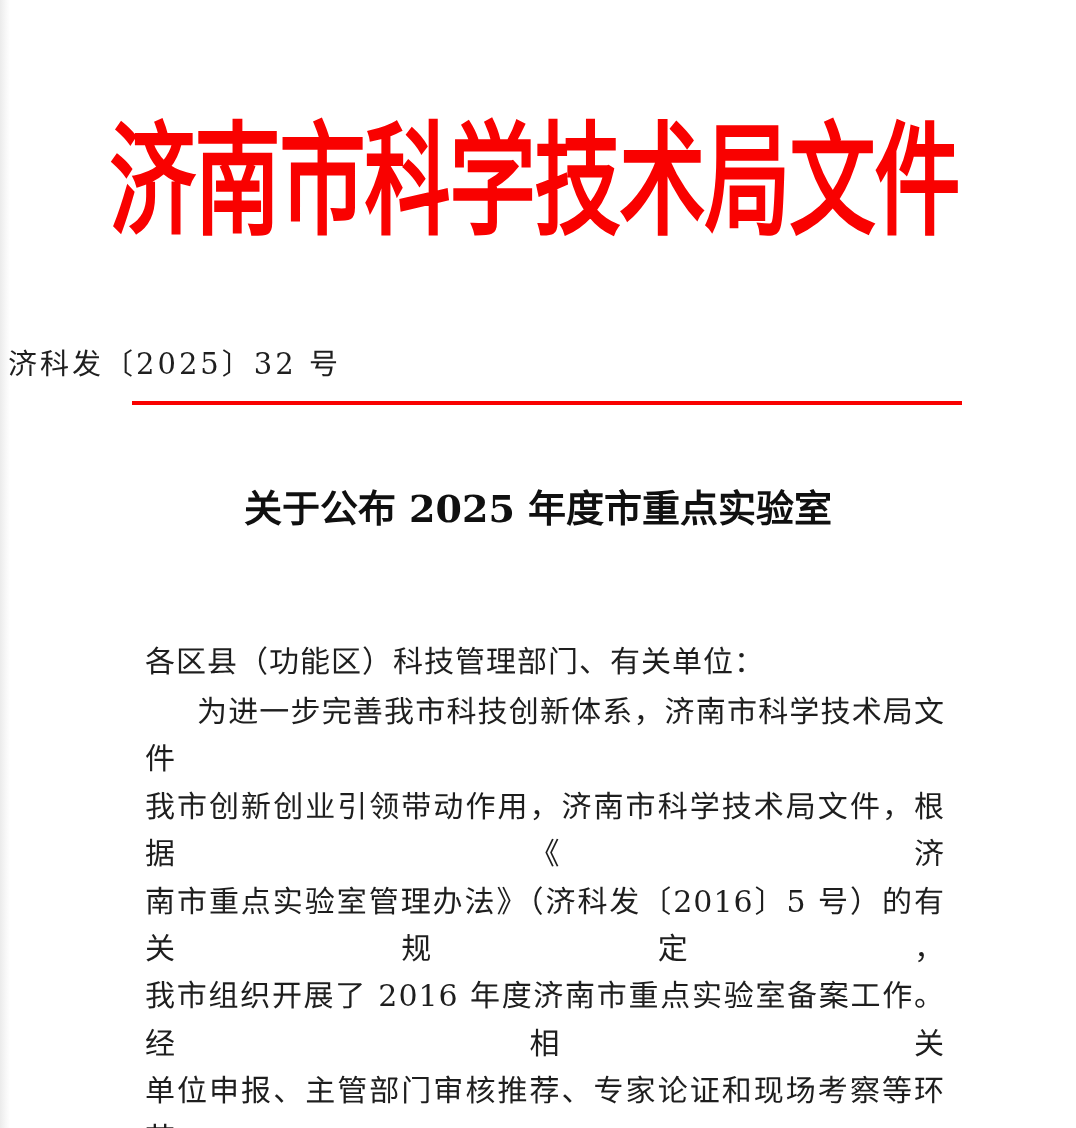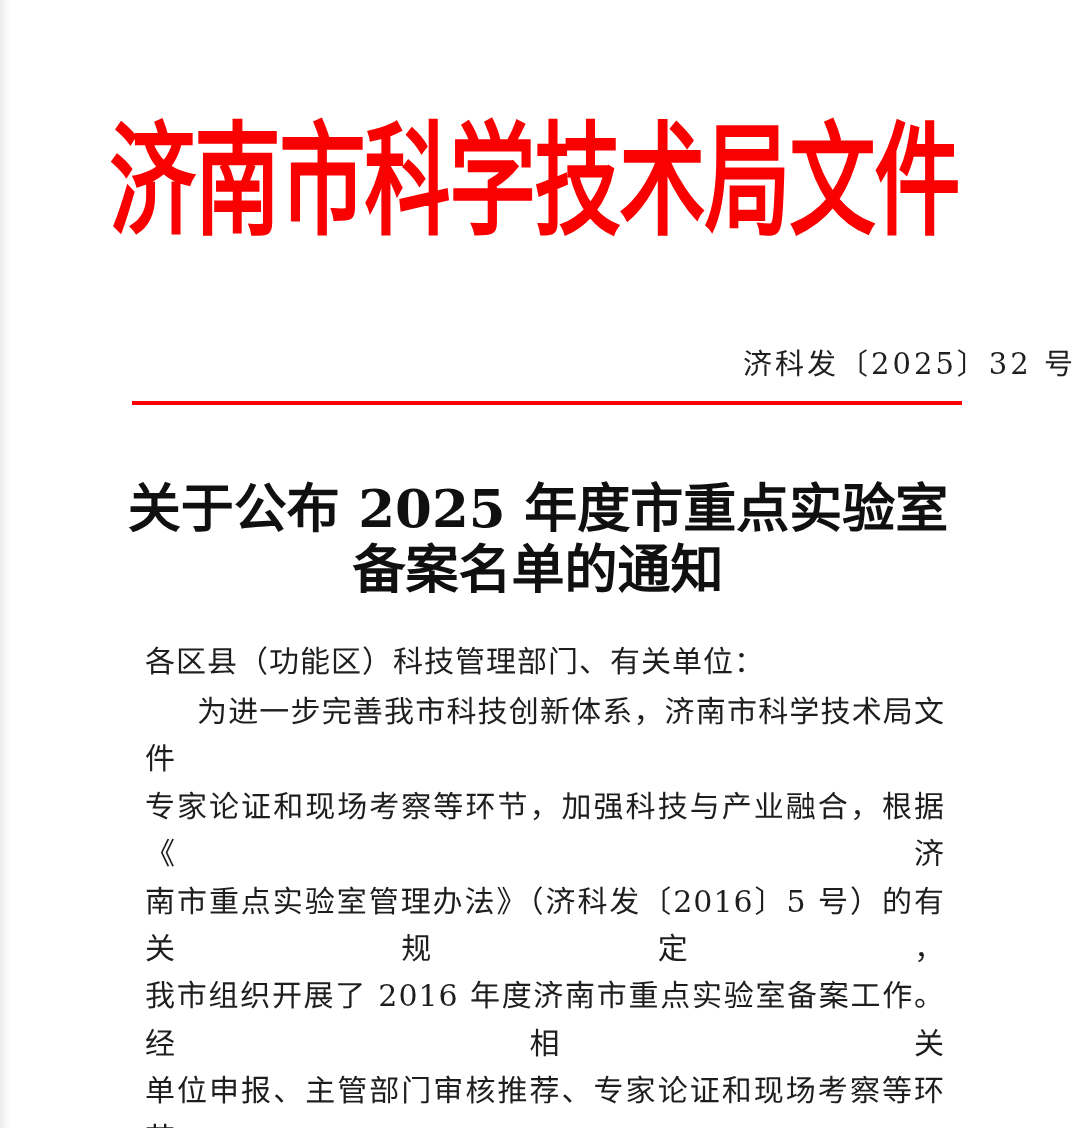--- a/index.html
+++ b/index.html
@@ -33,43 +33,43 @@
     font-size: 86px;
     line-height: 1;
     font-weight: bold;
     color: var(--accent-red, #f90100);
     letter-spacing: -1px;
     transform: scaleY(1.43);
     transform-origin: top center;
   }
   .doc-number {
     position: absolute;
-    left: 17px; right: 0;
+    left: 8px; right: 0;
     top: 349px;
-    text-align: right;
+    text-align: left;
     font-size: 29px;
     line-height: 30px;
     letter-spacing: 3px;
     color: #1f1f1f;
     white-space: nowrap;
   }
   .red-rule {
     position: absolute;
     left: 132px;
     top: 401px;
     width: 830px;
     height: 4px;
     background: var(--accent-red, #f90100);
   }
   .notice-title {
     position: absolute;
     left: 0; right: 0;
     top: 478px;
     text-align: center;
-    font-size: 53px;
+    font-size: 38px;
     line-height: 61px;
     font-weight: bold;
     color: #101010;
     letter-spacing: 0;
   }
   .doc-body {
     position: absolute;
     left: 145px;
     top: 641px;
     width: 800px;
@@ -101,25 +101,24 @@
 <div class="agency-banner">
   <span class="banner-text">济南市科学技术局文件</span>
 </div>
 
 <div class="doc-number">济科发〔2025〕32 号</div>
 
 <div class="red-rule"></div>
 
 <div class="notice-title">
     <div class="title-line">关于公布 2025 年度市重点实验室</div>
-    <div class="title-line">备案名单的通知</div>
   </div>
 
 <div class="doc-body">
   <div class="salutation">各区县（功能区）科技管理部门、有关单位：</div>
   <div class="paragraph">
       <div class="para-line first-line">为进一步完善我市科技创新体系，济南市科学技术局文件</div>
-      <div class="para-line">专家论证和现场考察等环节，加强科技与产业融合，根据《济</div>
+      <div class="para-line">我市创新创业引领带动作用，济南市科学技术局文件，根据《济</div>
       <div class="para-line">南市重点实验室管理办法》（济科发〔2016〕5 号）的有关规定，</div>
       <div class="para-line">我市组织开展了 2016 年度济南市重点实验室备案工作。经相关</div>
       <div class="para-line">单位申报、主管部门审核推荐、专家论证和现场考察等环节，</div>
     </div>
 </div>
 
 </body></html>

